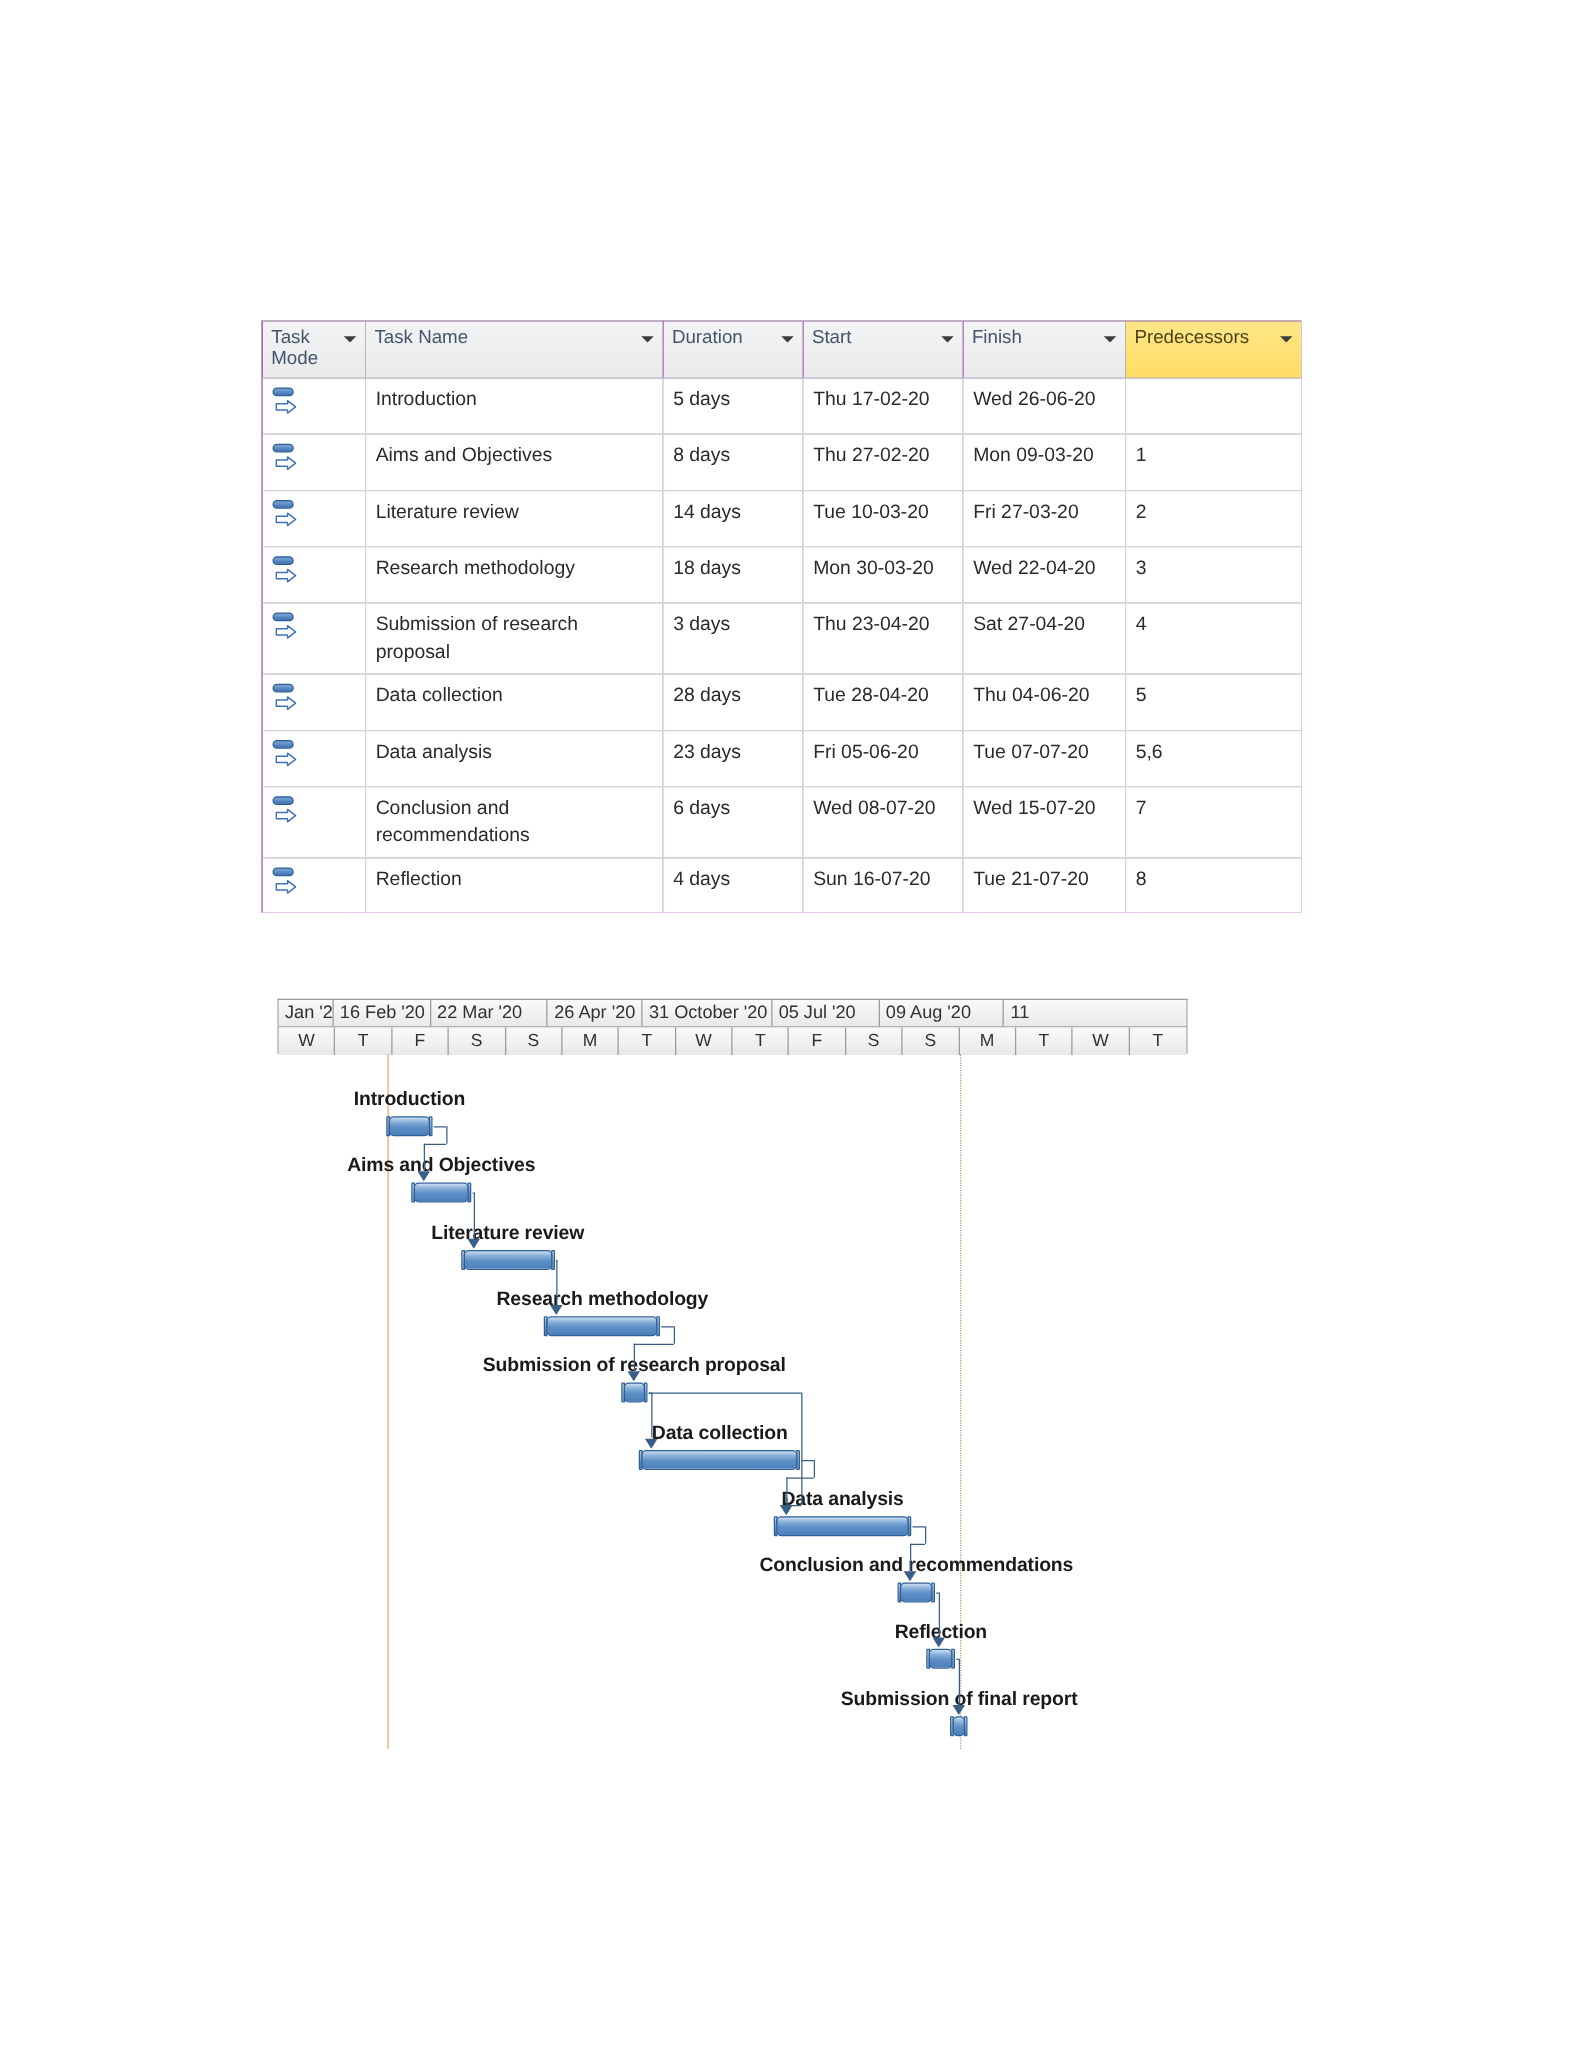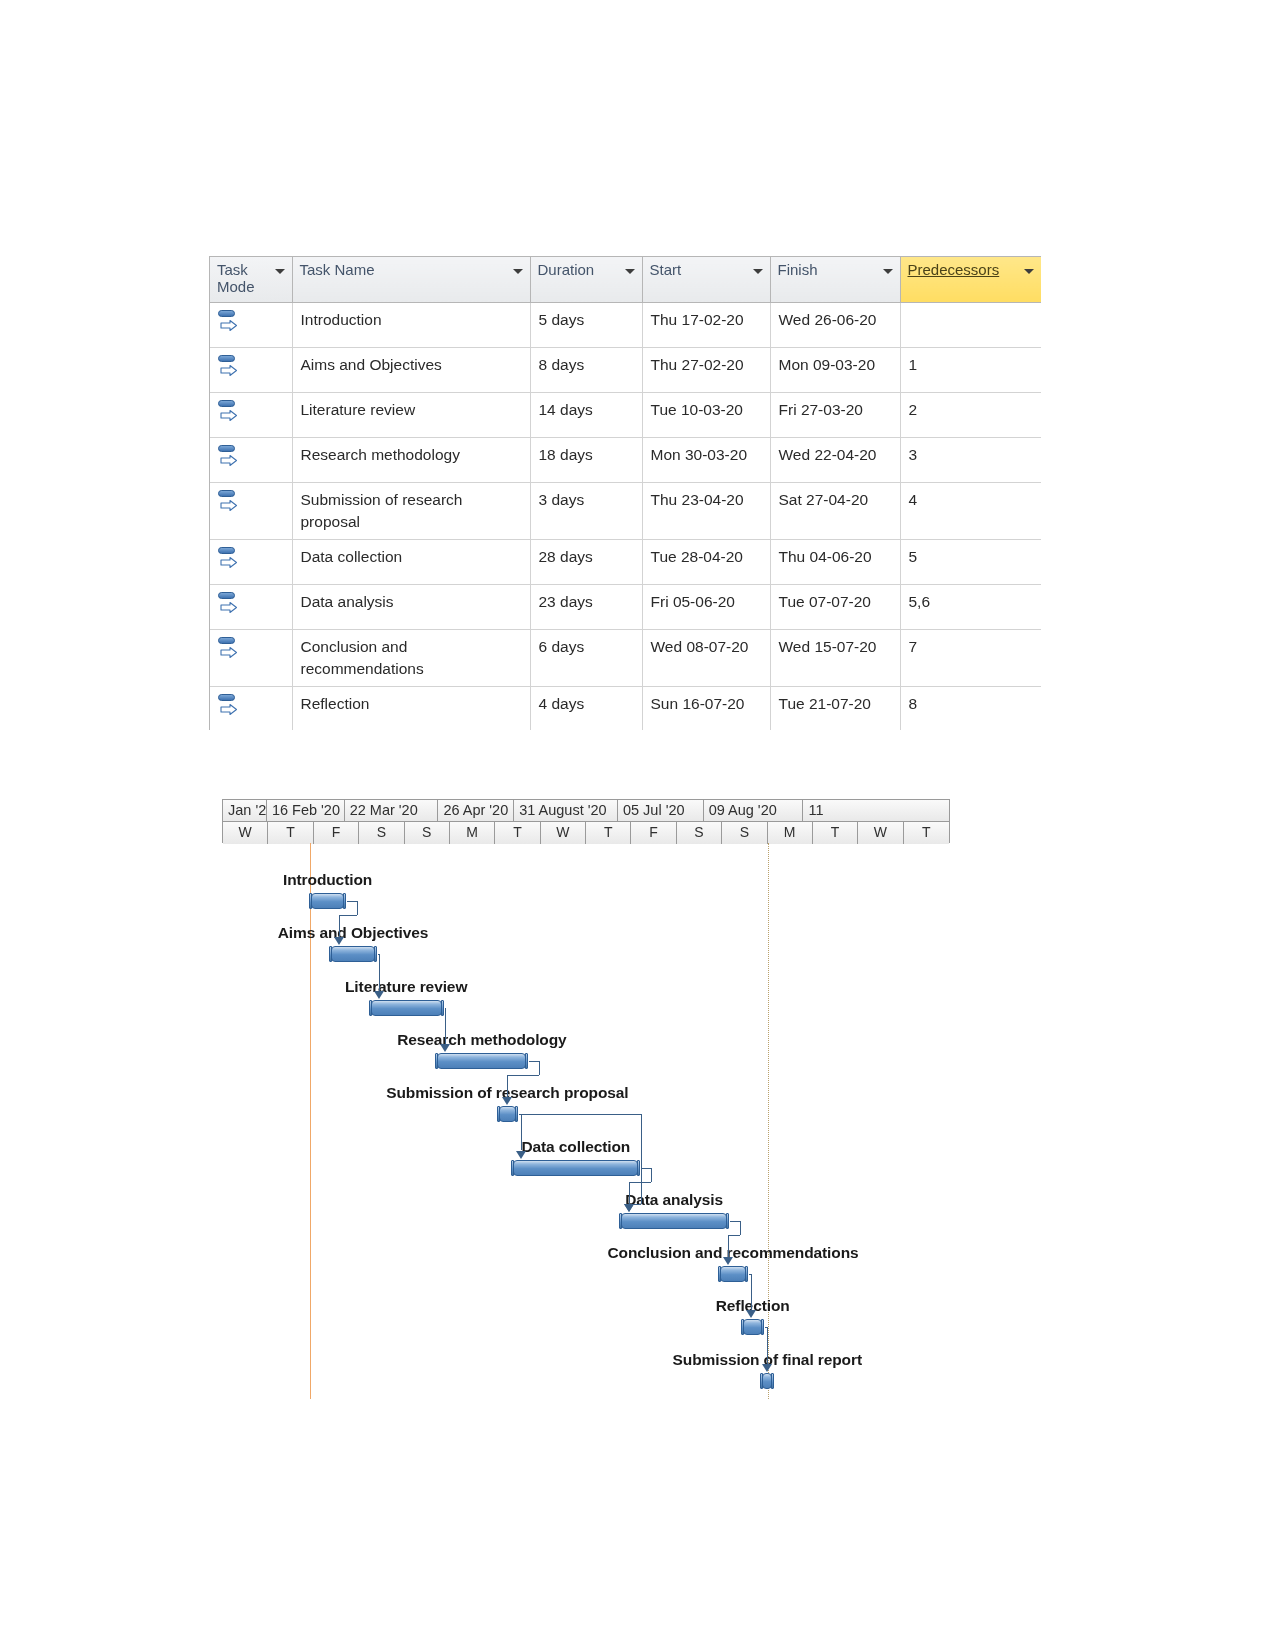--- a/index.html
+++ b/index.html
@@ -53,21 +53,20 @@
     font-size: 15px;
     color: #44546a;
     padding: 5px 6px 6px 7px;
     height: 40px;
     position: relative;
     box-sizing: border-box;
   }
   table.task-table thead th.hl {
     background: linear-gradient(to bottom, #ffe789 0%, #ffdd62 100%);
     color: #4a4218;
-    text-decoration: underline;
   }
   .hdr-label { display: block; line-height: 1.12; padding-right: 18px; }
   .filter-arrow {
     position: absolute;
     right: 7px;
     top: 12px;
     width: 0; height: 0;
     border-left: 5px solid transparent;
     border-right: 5px solid transparent;
     border-top: 5px solid #3d3d3d;
@@ -396,21 +395,21 @@
 </div>
 
 <div class="gantt">
 
   <div class="gantt-head">
     <div class="tier top" id="tier-top">
         <div class="cell" style="width: 44px;">Jan '20</div>
         <div class="cell" style="width: 78px;">16 Feb '20</div>
         <div class="cell" style="width: 94px;">22 Mar '20</div>
         <div class="cell" style="width: 76px;">26 Apr '20</div>
-        <div class="cell" style="width: 104px;">31 August '20</div>
+        <div class="cell" style="width: 104px;">31 October '20</div>
         <div class="cell" style="width: 86px;">05 Jul '20</div>
         <div class="cell" style="width: 100px;">09 Aug '20</div>
         <div class="cell" style="width: 146px;">11</div>
       </div>
     <div class="tier bot" id="tier-bot">
         <div class="cell" style="width: 45.5px;">W</div>
         <div class="cell" style="width: 45.5px;">T</div>
         <div class="cell" style="width: 45.5px;">F</div>
         <div class="cell" style="width: 45.5px;">S</div>
         <div class="cell" style="width: 45.5px;">S</div>

